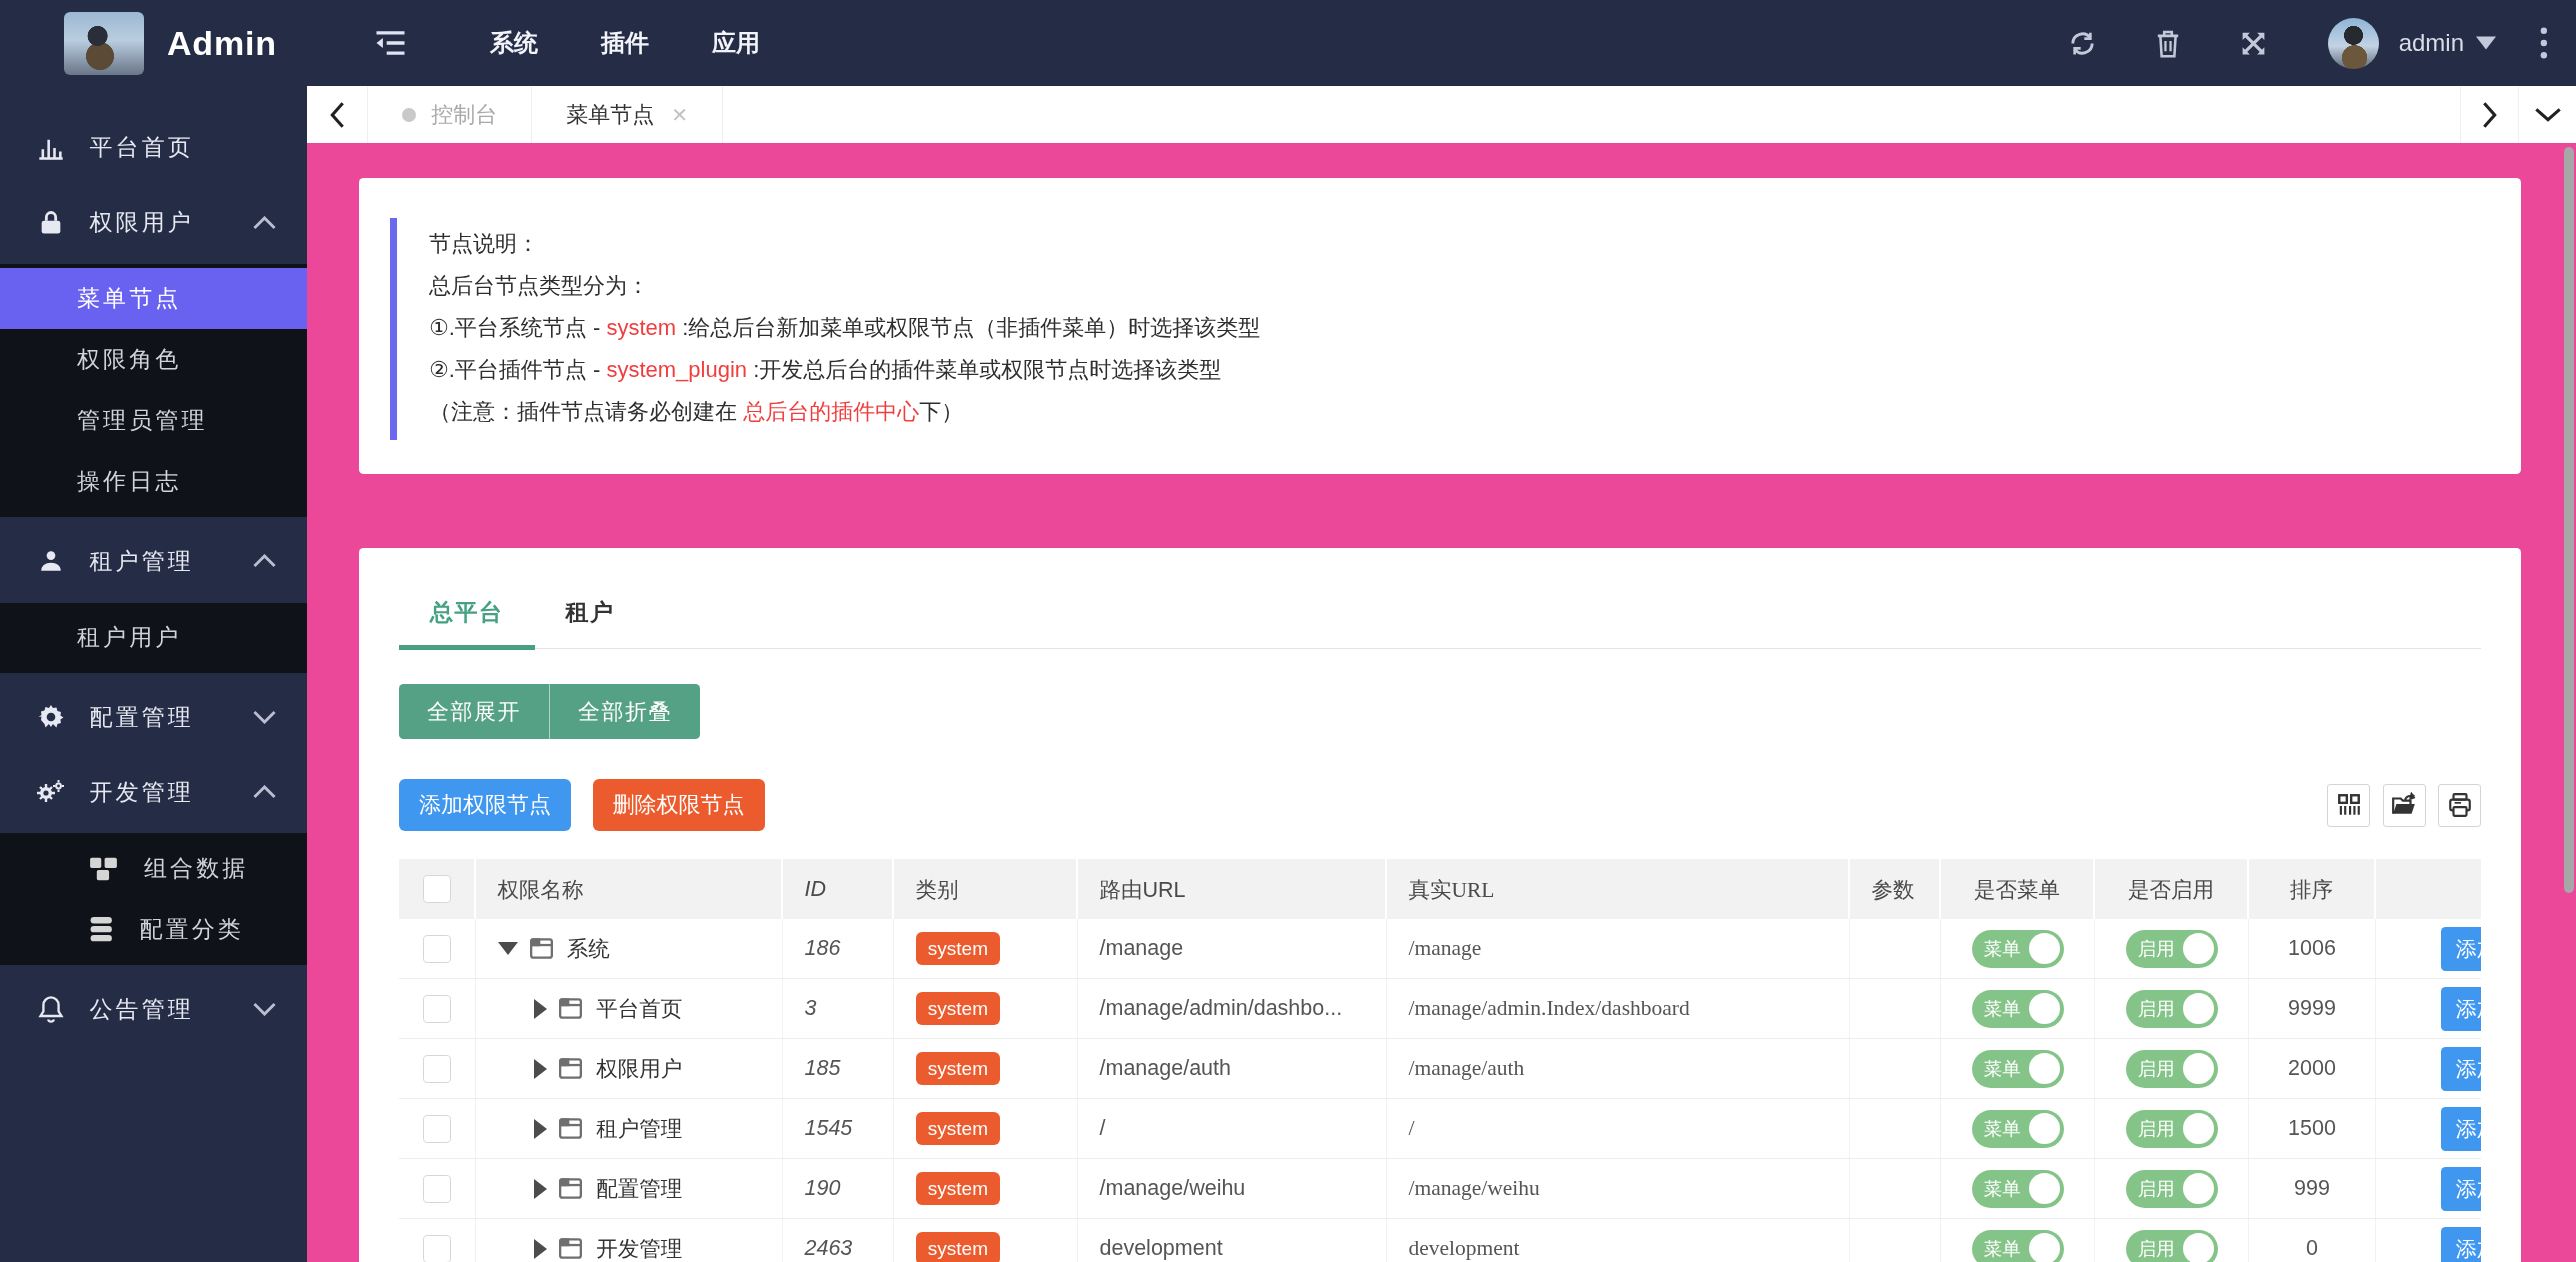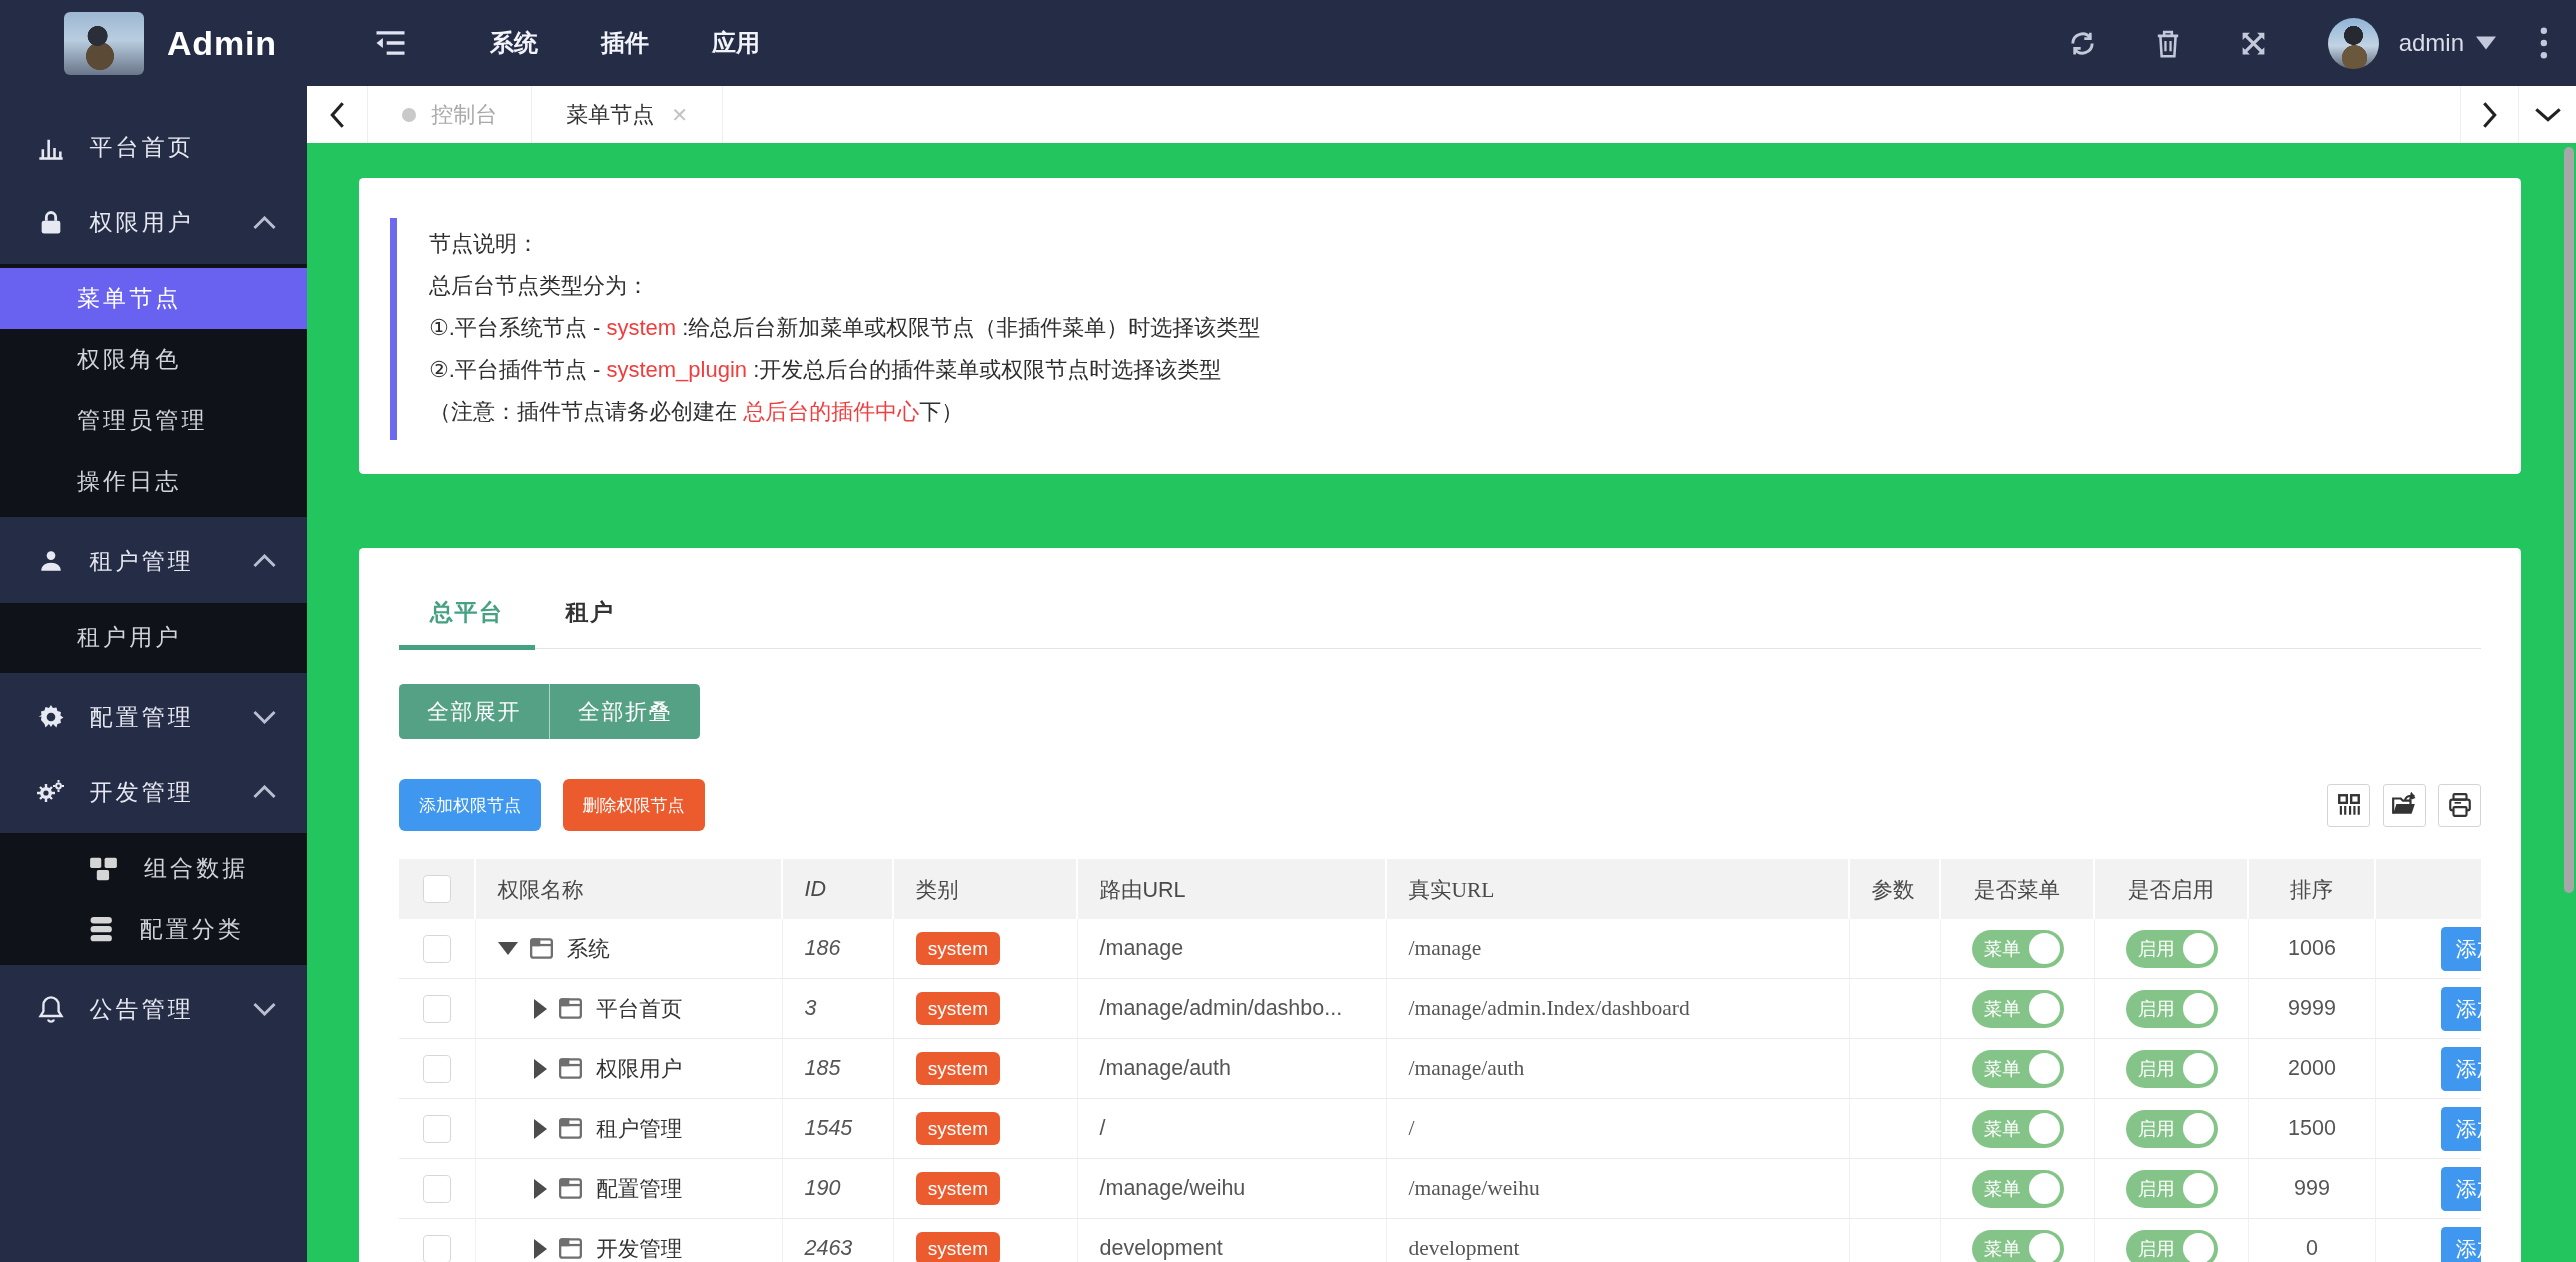--- a/index.html
+++ b/index.html
@@ -54,21 +54,21 @@
   .sb-sub { background: #0f1219; padding: 4.6px 0; margin-top: 10.7px; }
   .sb-sub .sb-child {
     height: 61px; display: flex; align-items: center; cursor: pointer;
     color: #d2d4dc; font-size: 23px; letter-spacing: 3.1px; padding-left: 77px;
   }
   .sb-sub .sb-child.active { background: #6962f0; color: #fff; }
   .sb-sub .sb-child.with-ic { padding-left: 89px; }
   .sb-sub .sb-child .sb-cic { display: flex; margin-right: 26px; }
 
   
-  .main { flex: 1; position: relative; overflow: hidden; background: #22c55e; }
+  .main { flex: 1; position: relative; overflow: hidden; background: #ec4899; }
 
   
   .tabbar { height: 57px; background: #fff; display: flex; align-items: stretch; }
   .tb-cell { display: flex; align-items: center; justify-content: center; border-right: 1.5px solid #efefef; cursor: pointer; }
   .tb-back { width: 61px; }
   .tb-tab { padding: 0 34px; font-size: 22px; color: #a9a9a9; }
   .tb-tab .tb-dot { width: 14px; height: 14px; border-radius: 50%; background: #c9c9c9; margin-right: 15.3px; }
   .tb-tab.active { color: #333; }
   .tb-tab .tb-close { margin-left: 17px; color: #c2c2c2; font-size: 20px; }
   .tb-spacer { flex: 1; border-right: none; }
@@ -92,21 +92,21 @@
   }
   .p-expandrow { margin-top: 35px; display: flex; }
   .btn-green {
     background: #55a185; color: #fff; font-size: 22px; height: 55px; padding: 0 28px;
     display: flex; align-items: center; cursor: pointer; border: none; letter-spacing: 1.5px;
   }
   .btn-green.first { border-radius: 4.6px 0 0 4.6px; border-right: 1.5px solid rgba(255,255,255,.55); }
   .btn-green.last { border-radius: 0 4.6px 4.6px 0; }
   .p-toolbar { margin-top: 40px; display: flex; align-items: center; }
   .btn-blue, .btn-orange {
-    color: #fff; font-size: 17px; height: 52px; padding: 0 20px; border-radius: 6.1px;
+    color: #fff; font-size: 22px; height: 52px; padding: 0 20px; border-radius: 6.1px;
     display: flex; align-items: center; cursor: pointer; border: none; margin-right: 21.5px;
   }
   .btn-blue { background: #3f97f0; }
   .btn-orange { background: #ec5b2d; }
   .tb-icons { margin-left: auto; display: flex; }
   .tb-icon-btn {
     width: 43px; height: 43px; border: 1.5px solid #d4d4d4; border-radius: 3.1px; background: #fff;
     display: flex; align-items: center; justify-content: center; margin-left: 12.3px; cursor: pointer;
   }
 

